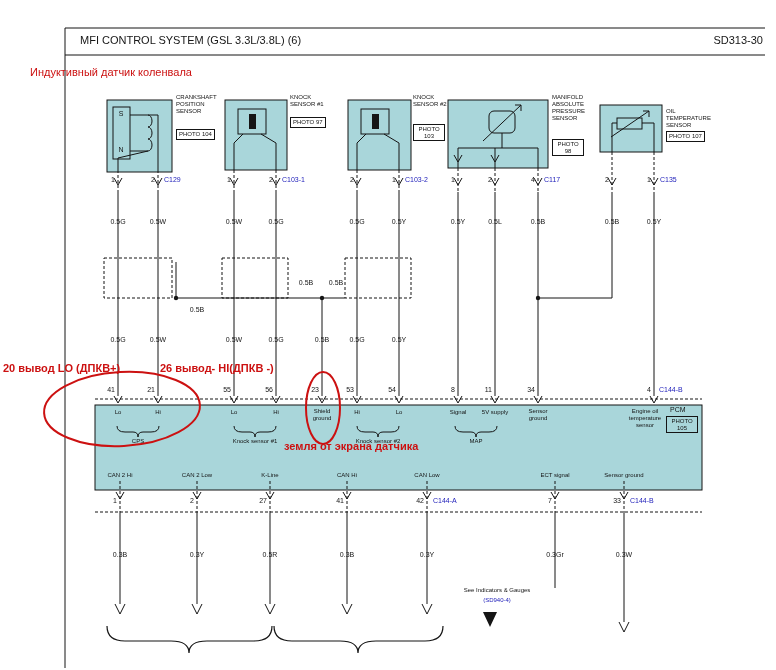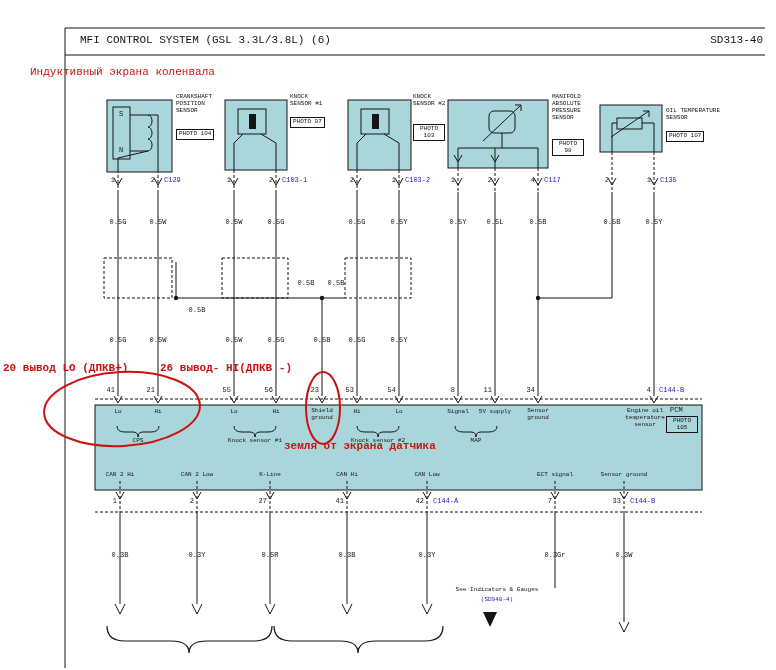--- a/index.html
+++ b/index.html
@@ -3,21 +3,21 @@
 <meta charset="utf-8">
 <style>
   :root{
     --sensor_fill:#a9d6da;
     --annotation_red:#cc1111;
     --connector_blue:#2222bb;
     --line_black:#151515;
   }
   html,body{margin:0;padding:0;background:#fff;}
   .page{position:relative;width:776px;height:670px;background:#fff;overflow:hidden;
-        font-family:Liberation Mono, monospace;color:#151515;}
+        font-family:Liberation Sans, sans-serif;color:#151515;}
   svg.layer{position:absolute;left:0;top:0;}
   svg .ln{stroke:var(--line_black);stroke-width:1;fill:none;}
   svg .thick{stroke-width:1.2;}
   svg .dash{stroke-dasharray:3 2;}
   svg .sensor{fill:var(--sensor_fill);stroke:var(--line_black);stroke-width:1;}
   svg .hollow{fill:none;stroke:var(--line_black);stroke-width:1;}
   svg .fillb{fill:var(--line_black);stroke:none;}
   svg .redline{stroke:var(--annotation_red);stroke-width:2;fill:none;}
   .lbl{position:absolute;font-size:7px;line-height:1.15;white-space:nowrap;color:#151515;}
   .t6{font-size:6px;}
@@ -216,23 +216,23 @@
       <path class="ln thick" d="M274,626 Q274,641 292,641 L340,641 Q358,641 358,653 Q358,641 376,641 L425,641 Q443,641 443,626"></path>
     </g>
 
     <g>
       <ellipse class="redline" cx="122" cy="409" rx="78" ry="37" transform="rotate(-3 122 409)"></ellipse>
       <ellipse class="redline" cx="323" cy="408" rx="17" ry="36"></ellipse>
     </g>
   </svg>
 
   <div class="title" style="left:80px;top:34px">MFI CONTROL SYSTEM (GSL 3.3L/3.8L) (6)</div>
-  <div class="title ra" style="left:640px;top:34px;width:123px;position:absolute">SD313-40</div>
-
-  <div class="note normal" style="left:30px;top:66px">Индуктивный экрана коленвала</div>
+  <div class="title ra" style="left:640px;top:34px;width:123px;position:absolute">SD313-30</div>
+
+  <div class="note normal" style="left:30px;top:66px">Индуктивный датчик коленвала</div>
   <div class="note" style="left:3px;top:362px">20 вывод LO (ДПКВ+)</div>
   <div class="note" style="left:160px;top:362px">26 вывод- HI(ДПКВ -)</div>
   <div class="note" style="left:284px;top:440px">земля от экрана датчика</div>
 
   <div class="namebox" style="left:176px;top:94px;width:50px">CRANKSHAFT POSITION SENSOR</div>
   <div class="photo" style="left:176px;top:129px">PHOTO 104</div>
   <div class="lbl cx" style="left:121px;top:110px">S</div>
   <div class="lbl cx" style="left:121px;top:146px">N</div>
 
   <div class="namebox" style="left:290px;top:94px;width:40px">KNOCK SENSOR #1</div>

